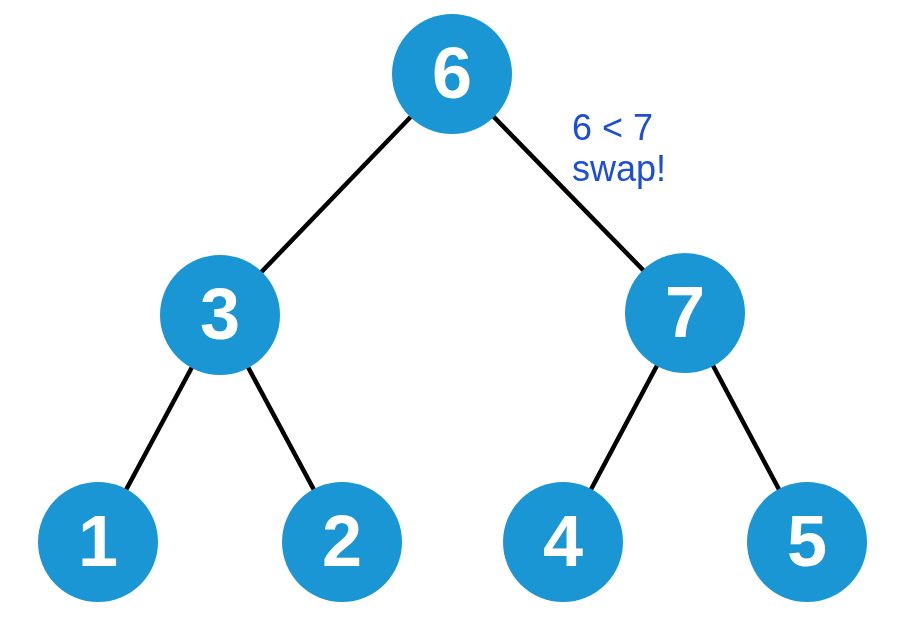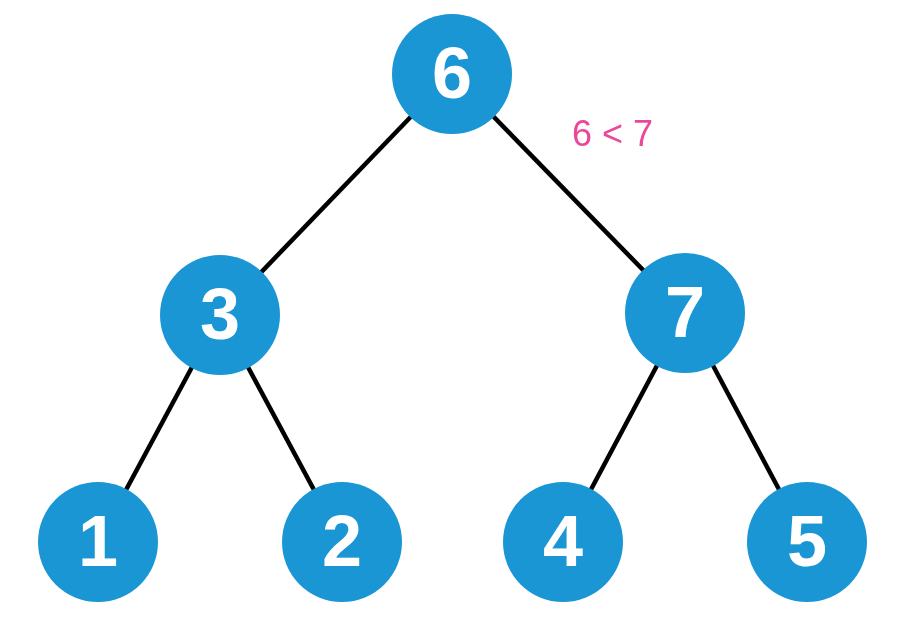--- a/index.html
+++ b/index.html
@@ -74,16 +74,17 @@
       <div class="node" style="left: 282px; top: 482px; width: 120px; height: 120px; background: rgb(26, 150, 212); color: rgb(255, 255, 255);">
         <span>2</span>
       </div>
       <div class="node" style="left: 503px; top: 482px; width: 120px; height: 120px; background: rgb(26, 150, 212); color: rgb(255, 255, 255);">
         <span>4</span>
       </div>
       <div class="node" style="left: 747px; top: 482px; width: 120px; height: 120px; background: rgb(26, 150, 212); color: rgb(255, 255, 255);">
         <span>5</span>
       </div>
     </div>
-  <div class="annotation" style="left: 572px; top: 113px; color: #ec4899;">
+  <div class="annotation" style="left: 572px; top: 107px; color: #1d4ed8;">
     <div>6 &lt; 7</div>
+    <div>swap!</div>
   </div>
 </div>
 
 </body></html>

